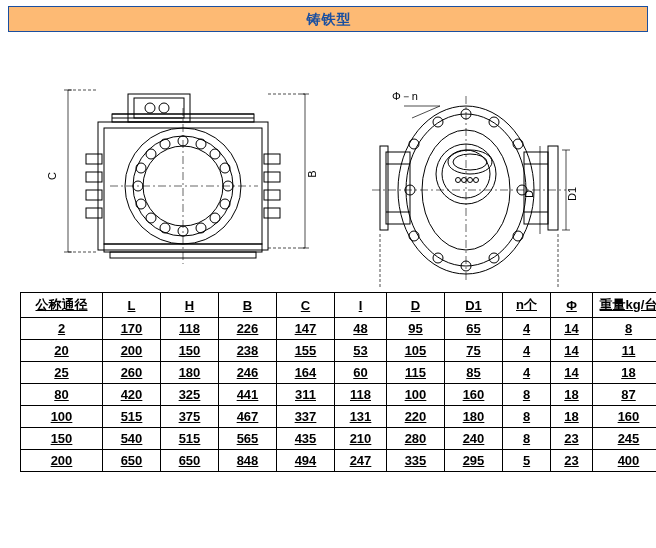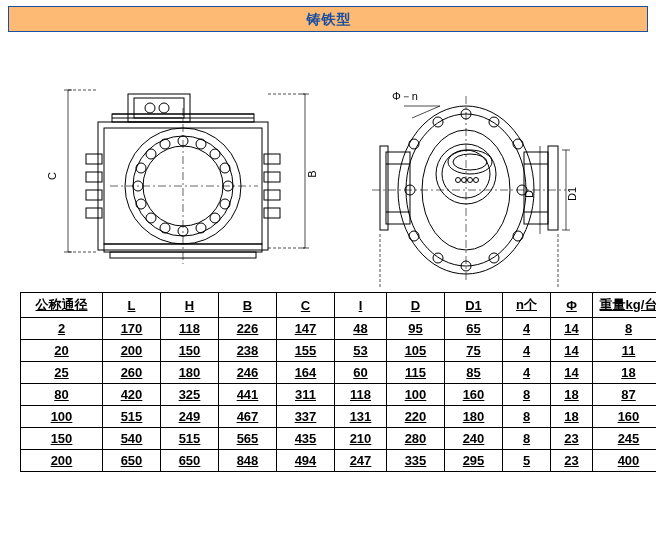--- a/index.html
+++ b/index.html
@@ -338,21 +338,21 @@
           <td>118</td>
           <td>100</td>
           <td>160</td>
           <td>8</td>
           <td>18</td>
           <td>87</td>
         </tr>
         <tr>
           <td>100</td>
           <td>515</td>
-          <td>249</td>
+          <td>375</td>
           <td>467</td>
           <td>337</td>
           <td>131</td>
           <td>220</td>
           <td>180</td>
           <td>8</td>
           <td>18</td>
           <td>160</td>
         </tr>
         <tr>

